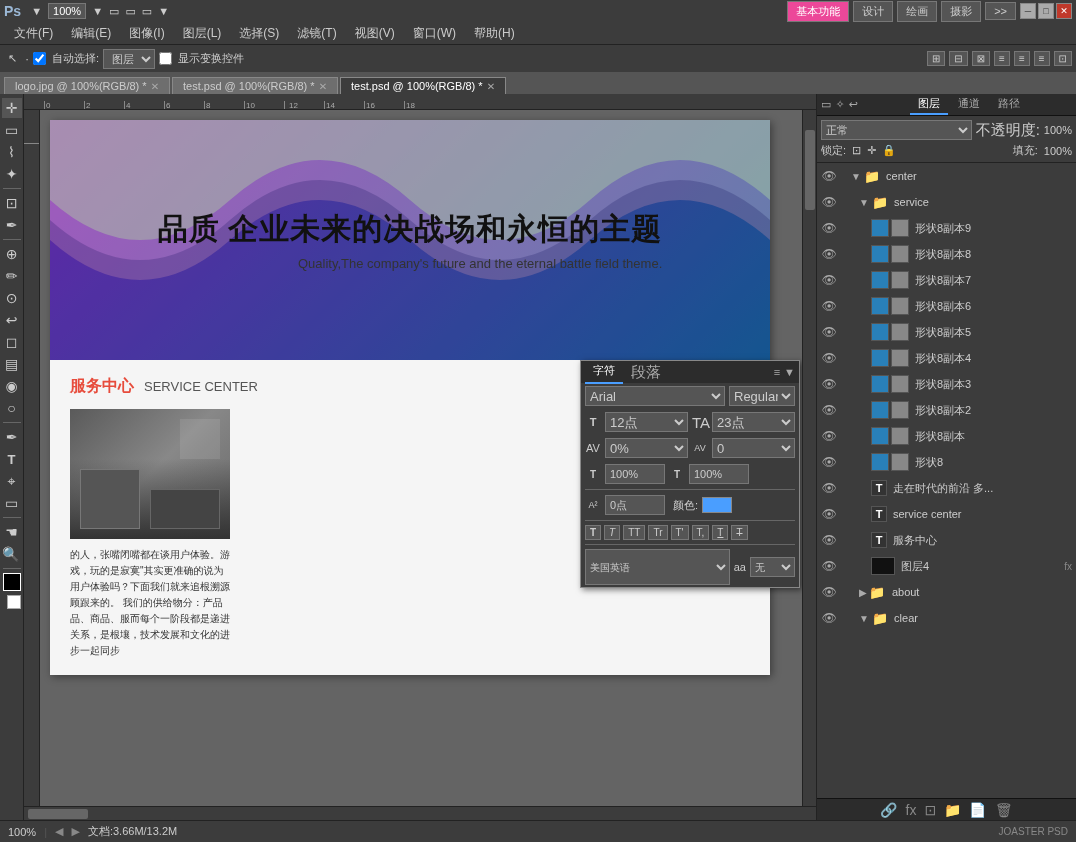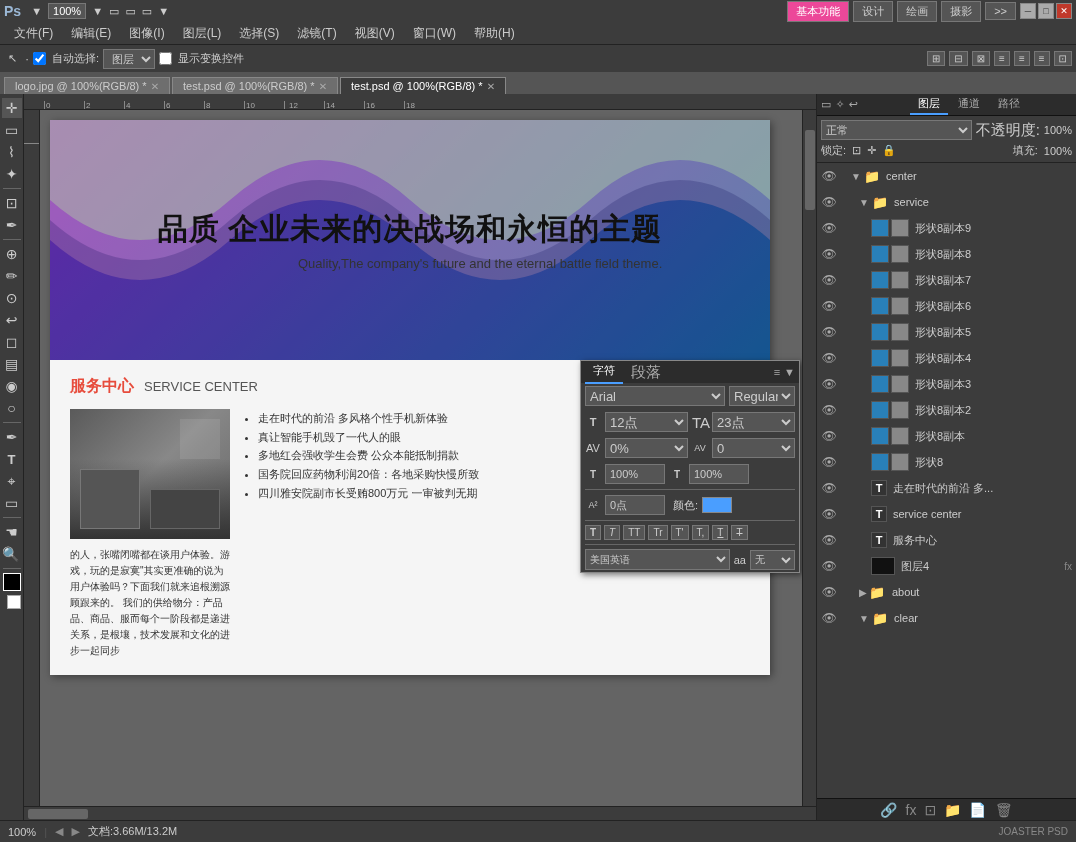--- a/index.html
+++ b/index.html
@@ -60,21 +60,21 @@
     .char-panel { position: absolute; top: 250px; left: 540px; width: 220px; background: #3c3c3c; border: 1px solid #888; z-index: 100; box-shadow: 2px 2px 6px rgba(0,0,0,0.5); }
     .char-row { display: flex; gap: 4px; padding: 3px 4px; align-items: center; }
     .char-select { background: #555; color: #ccc; font-size: 13px; border: 1px solid #777; height: 20px; flex: 1; }
     .char-input { background: #555; color: #ccc; font-size: 11px; border: 1px solid #777; height: 20px; width: 60px; padding: 0 4px; }
     .char-label-icon { color: #ccc; font-size: 11px; width: 16px; text-align: center; }
     .char-sep { height: 1px; background: #666; margin: 2px 4px; }
     .char-color-box { width: 30px; height: 16px; background: #4a9eff; border: 1px solid #888; cursor: pointer; display: inline-block; }
     .char-style-row { display: flex; gap: 3px; padding: 2px 4px; }
     .char-style-btn { background: #555; color: #ccc; font-size: 10px; border: 1px solid #777; padding: 1px 4px; cursor: pointer; }
     .char-lang-row { display: flex; gap: 4px; padding: 2px 4px; align-items: center; }
-    .char-lang-select { background: #555; color: #ccc; font-size: 10px; border: 1px solid #777; height: 21px; flex: 1; }
+    .char-lang-select { background: #555; color: #ccc; font-size: 10px; border: 1px solid #777; height: 36px; flex: 1; }
     .char-aa-select { background: #555; color: #ccc; font-size: 10px; border: 1px solid #777; height: 20px; width: 45px; }
 
     
     .right-panel { width: 260px; background: #3c3c3c; border-left: 1px solid #222; display: flex; flex-direction: column; }
     .right-tab { color: #aaa; font-size: 11px; padding: 2px 8px; cursor: pointer; }
     .right-tab.active { color: #fff; border-bottom: 2px solid #4a9eff; }
     .blend-select { background: #555; color: #ccc; font-size: 11px; border: 1px solid #777; height: 20px; flex: 1; }
 
     
     .layers-area { flex: 1; overflow-y: auto; }
@@ -244,29 +244,20 @@
             <div style="display:flex;gap:14px;">
 
               <div style="width:160px;height:130px;background:linear-gradient(135deg,#5a5a5a,#888,#666);flex-shrink:0;position:relative;overflow:hidden;">
 
                 <div style="position:absolute;bottom:0;left:0;right:0;height:80px;background:linear-gradient(180deg,transparent,#333);"></div>
                 <div style="position:absolute;bottom:10px;left:10px;width:60px;height:60px;background:#555;border:1px solid #777;"></div>
                 <div style="position:absolute;bottom:10px;left:80px;width:70px;height:40px;background:#444;border:1px solid #666;"></div>
                 <div style="position:absolute;top:10px;right:10px;width:40px;height:40px;background:rgba(255,255,255,0.1);"></div>
               </div>
 
-              <div style="flex:1;">
-                <ul style="list-style:disc;padding-left:14px;margin-bottom:8px;">
-                  <li style="font-size:11px;color:#333;line-height:1.7;">走在时代的前沿 多风格个性手机新体验</li>
-                  <li style="font-size:11px;color:#333;line-height:1.7;">真让智能手机毁了一代人的眼</li>
-                  <li style="font-size:11px;color:#333;line-height:1.7;">多地红会强收学生会费 公众本能抵制捐款</li>
-                  <li style="font-size:11px;color:#333;line-height:1.7;">国务院回应药物利润20倍：各地采购快慢所致</li>
-                  <li style="font-size:11px;color:#333;line-height:1.7;">四川雅安院副市长受贿800万元 一审被判无期</li>
-                </ul>
-              </div>
             </div>
             <div style="display:flex;gap:14px;margin-top:8px;">
               <div style="width:160px;flex-shrink:0;">
                 <p style="font-size:10px;color:#333;line-height:1.6;">的人，张嘴闭嘴都在谈用户体验。游戏，玩的是寂寞"其实更准确的说为用户体验吗？下面我们就来追根溯源顾跟来的。
 我们的供给物分：产品品、商品、服而每个一阶段都是递进关系，是根壤，技术发展和文化的进步一起同步</p>
               </div>
             </div>
           </div>
         </div>
 

